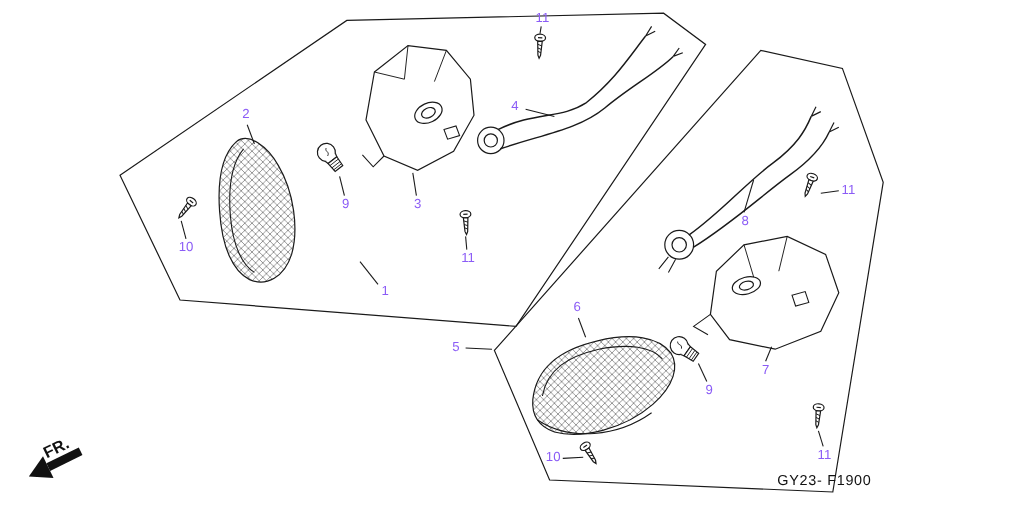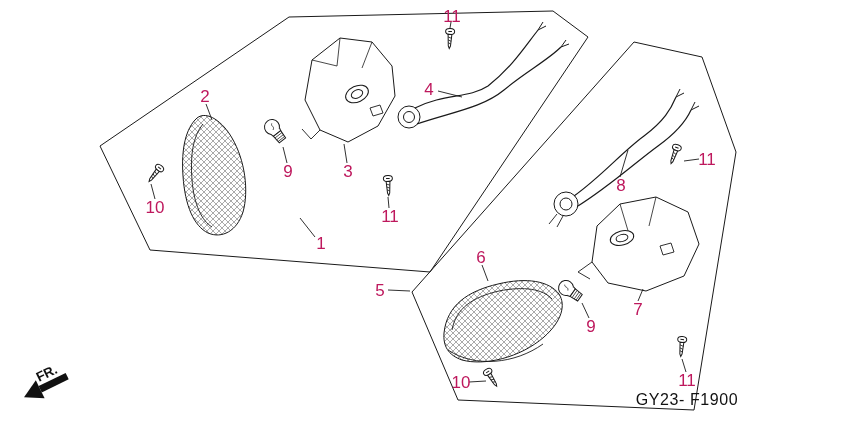--- a/index.html
+++ b/index.html
@@ -7,27 +7,27 @@
     position:relative;
     width:850px;height:424px;
     background:#ffffff;
     font-family:"Liberation Sans", sans-serif;
     overflow:hidden;
   }
   .stage svg{position:absolute;left:0;top:0;z-index:1;}
   .plabel{
     position:absolute;z-index:2;
     transform:translate(-50%,-50%);
-    font-size:17px;color:#be185d;line-height:1;
+    font-size:11px;color:#8b5cf6;line-height:1;
     background:transparent;white-space:nowrap;
   }
   .code{
     position:absolute;z-index:2;
     transform:translate(-50%,-50%);
-    font-size:16px;color:#111;letter-spacing:0.6px;white-space:nowrap;
+    font-size:12px;color:#111;letter-spacing:0.6px;white-space:nowrap;
   }
 </style>
 </head>
 <body>
 
 <div class="stage">
 
   <svg width="850" height="424" viewBox="0 0 850 424">
     <defs>
       <pattern id="xh" width="6" height="6" patternUnits="userSpaceOnUse">

